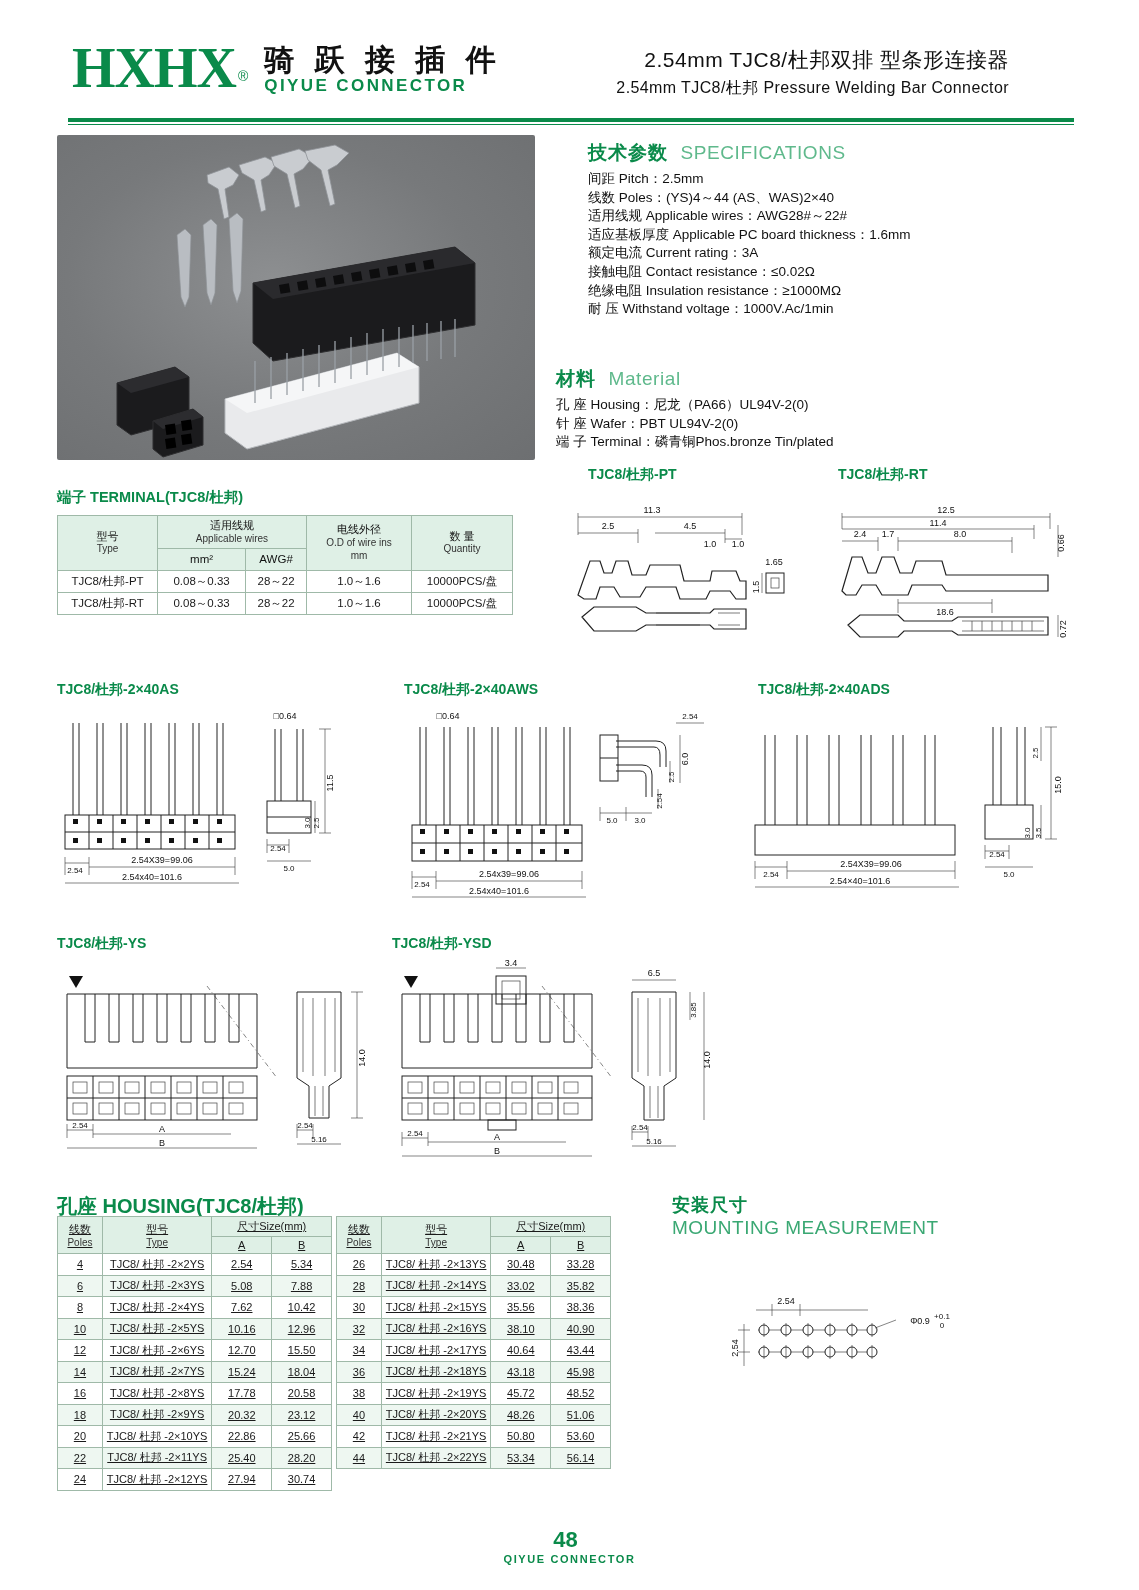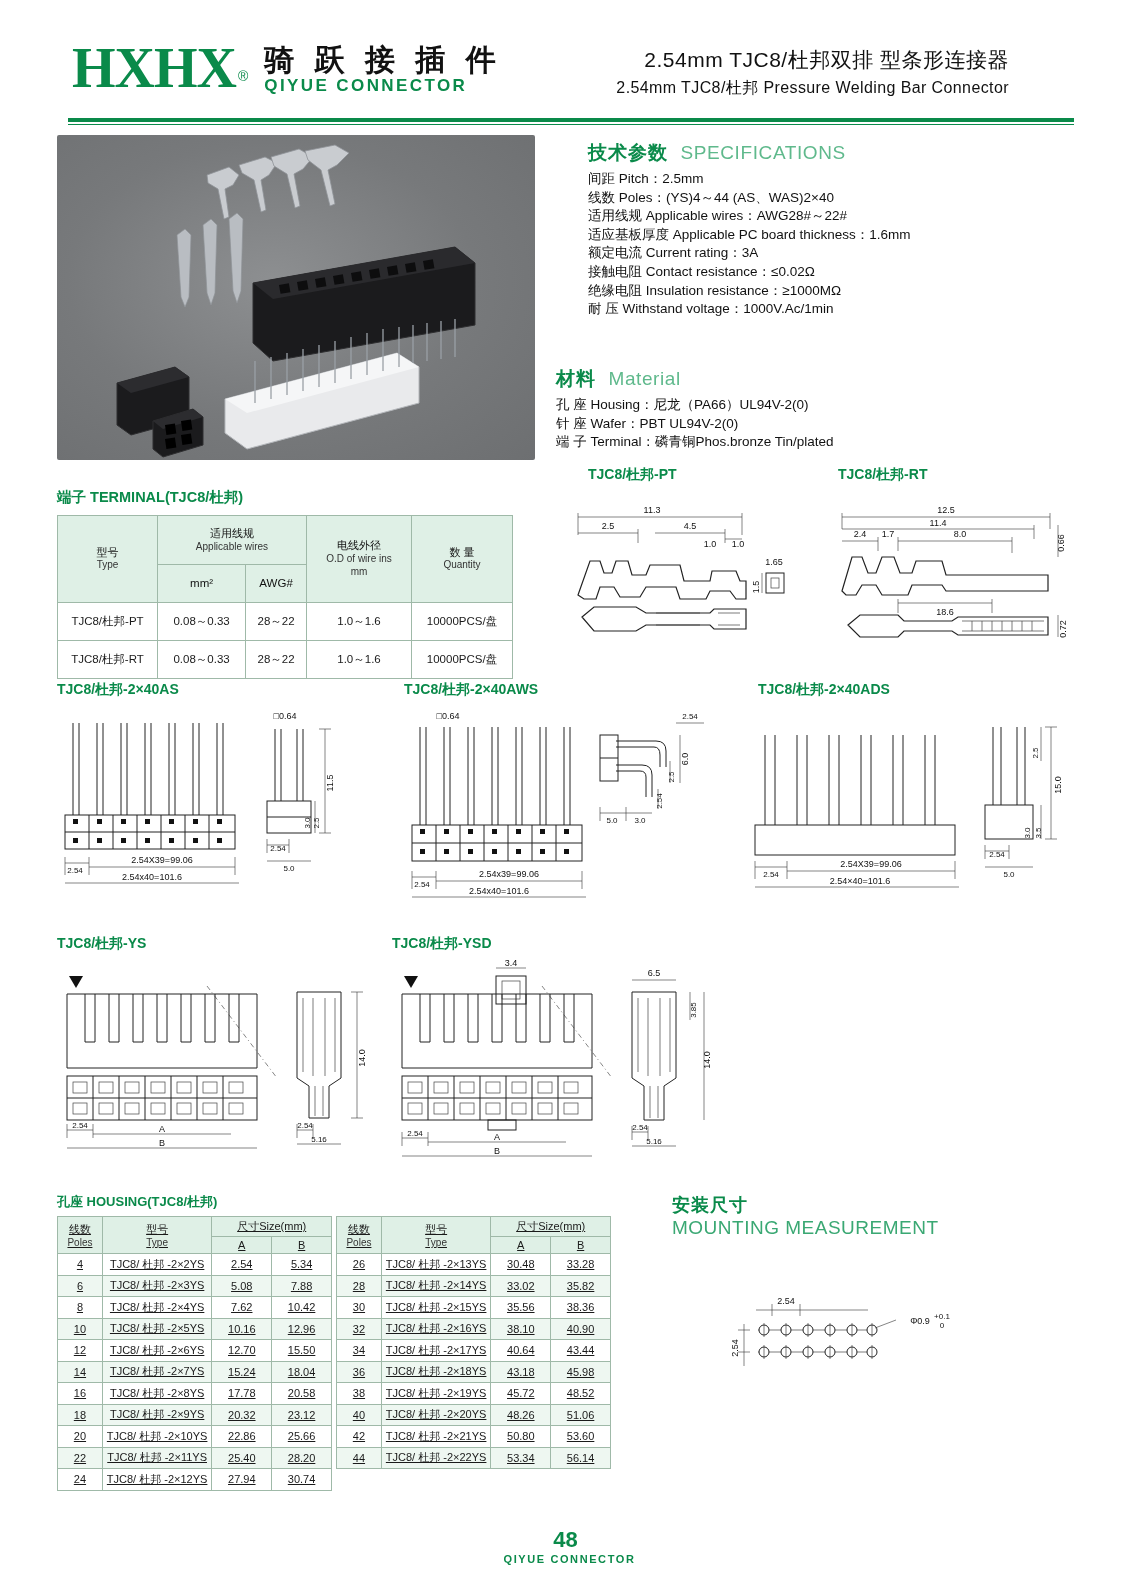--- a/index.html
+++ b/index.html
@@ -47,41 +47,41 @@
   .sec-cn { font-size:19px; color:#0a8a4a; font-weight:bold; letter-spacing:1px; }
   .sec-en { font-size:19px; color:#5fb98c; letter-spacing:0.6px; margin-left:8px; }
   .spec-line { font-size:13.5px; line-height:18.6px; color:#111; }
   .mat-wrap { position:absolute; left:556px; top:366px; width:520px; }
   .mat-line { font-size:13.5px; line-height:18.6px; color:#111; }
 
   
   .term-title { position:absolute; left:57px; top:488px; font-size:14.5px; color:#0a8a4a; font-weight:bold; }
   table { border-collapse:collapse; }
   .term-table { position:absolute; left:57px; top:515px; width:456px; font-size:11.5px; }
-  .term-table th, .term-table td { border:1px solid #9fb9a8; text-align:center; padding:11px 2px; }
+  .term-table th, .term-table td { border:1px solid #9fb9a8; text-align:center; padding:3px 2px; }
   .term-table thead th { background:#dff0e6; color:#111; font-weight:normal; line-height:1.25; }
   .term-table td { height:21px; }
   .th-cn { display:block; font-size:11px; }
   .th-en { display:block; font-size:10px; color:#333; }
 
   
   .dwg-label { position:absolute; font-size:14px; color:#0a8a4a; font-weight:bold; }
   svg { display:block; }
   .ln { stroke:#222; stroke-width:1; fill:none; }
   .ln2 { stroke:#222; stroke-width:1.2; fill:none; }
   .thin { stroke:#444; stroke-width:0.7; fill:none; }
   .dim { stroke:#333; stroke-width:0.6; fill:none; }
   .dashd { stroke:#333; stroke-width:0.6; fill:none; stroke-dasharray:5 3 1 3; }
   .fillw { fill:#ffffff; stroke:#222; stroke-width:1; }
   .fillk { fill:#111; }
   .dtxt { font-family:"Liberation Sans", sans-serif; font-size:9px; fill:#111; }
   .dtxt8 { font-family:"Liberation Sans", sans-serif; font-size:8px; fill:#111; }
 
   
-  .house-title { position:absolute; left:57px; top:1193px; font-size:13px; color:#0a8a4a; font-weight:bold; }
+  .house-title { position:absolute; left:57px; top:1193px; font-size:20px; color:#0a8a4a; font-weight:bold; }
   .house-table { position:absolute; font-size:11px;text-decoration:underline; }
   .house-table th, .house-table td { border:1px solid #9fb9a8; text-align:center; padding:2px 2px; }
   .house-table thead th { background:#dff0e6; font-weight:normal; }
   .house-table tbody tr:nth-child(even) td { background:#eef7f1; }
   .house-table td { height:21.5px; }
 
   .mount-title { position:absolute; left:672px; top:1193px; }
   .mount-cn { font-size:18px; color:#0a8a4a; font-weight:bold; letter-spacing:1px; }
   .mount-en { font-size:19px; color:#3aa873; letter-spacing:0.5px; }
 

